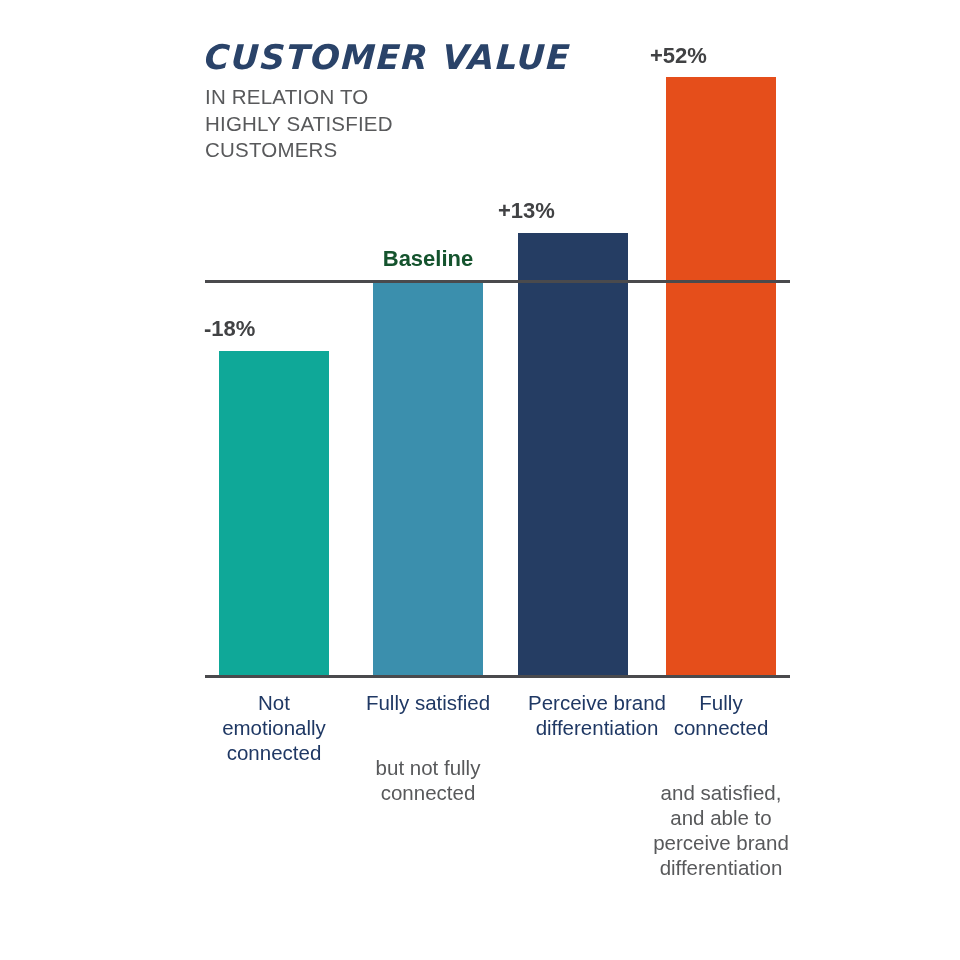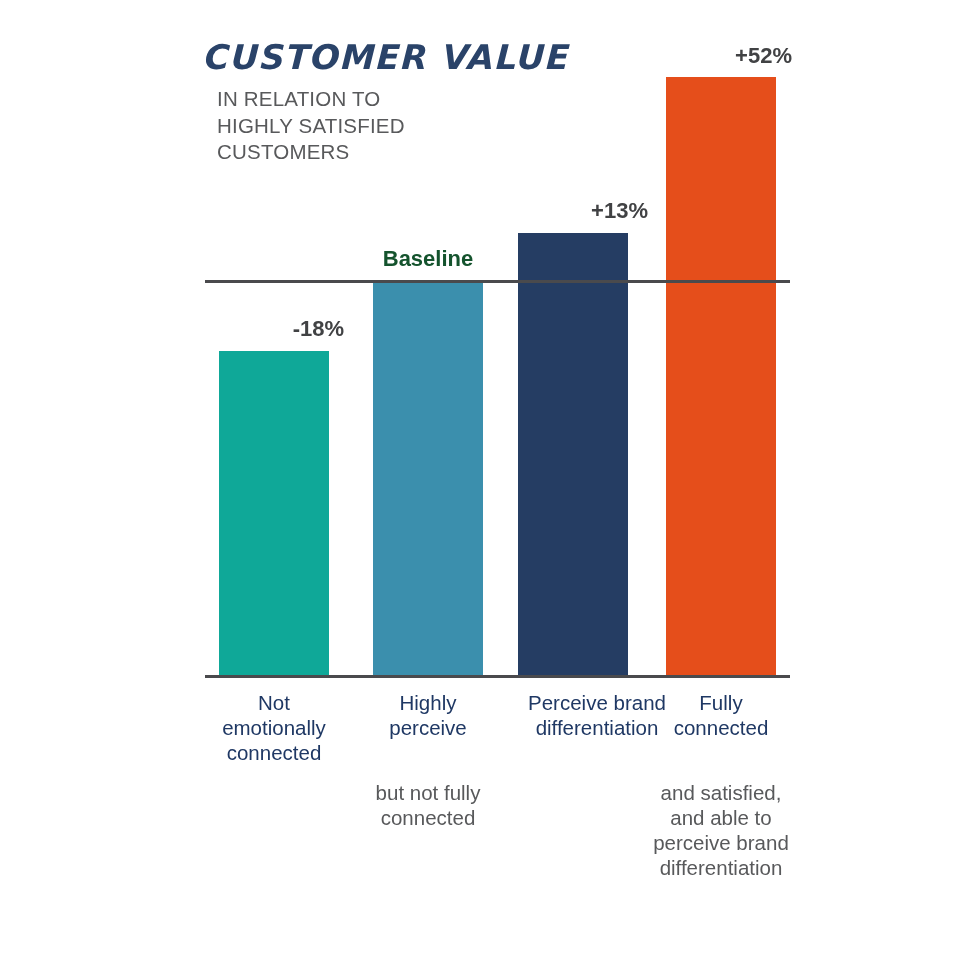--- a/index.html
+++ b/index.html
@@ -43,21 +43,21 @@
     transform-origin: left center;
     white-space: nowrap;
   }
   .chart-subtitle {
     font-family: "Liberation Sans", sans-serif;
     font-size: 20.5px;
     font-weight: normal;
     color: #58595b;
     line-height: 1.30;
     letter-spacing: 0.2px;
-    margin: 12px;
+    margin: 0;
     max-width: 230px;
   }
 
   
   .plot {
     position: absolute;
     left: 0;
     top: 0;
     width: 960px;
     height: 960px;
@@ -87,21 +87,21 @@
     text-align: center;
     white-space: nowrap;
   }
 
   .value-label {
     position: absolute;
     font-family: "Liberation Sans", sans-serif;
     font-weight: bold;
     font-size: 22px;
     color: #414244;
-    text-align: right;
+    text-align: left;
     white-space: nowrap;
   }
 
   
   .cat-label {
     position: absolute;
     top: 690px;
     text-align: center;
     font-family: "Liberation Sans", sans-serif;
     font-size: 20.5px;
@@ -143,21 +143,21 @@
     <div class="value-label" id="val-0" style="left: 204px; width: 140px; top: 316px;">-18%</div>
     <div class="baseline-label" id="val-1" style="left: 358px; width: 140px; top: 246px;">Baseline</div>
     <div class="value-label" id="val-2" style="left: 498px; width: 150px; top: 198px;">+13%</div>
     <div class="value-label" id="val-3" style="left: 650px; width: 142px; top: 43px;">+52%</div>
 
     <div class="cat-label" id="cat-0" style="left: 204px; width: 140px;">
       <span class="cat-strong">Not emotionally connected</span>
       <span class="cat-rest"></span>
     </div>
     <div class="cat-label" id="cat-1" style="left: 358px; width: 140px;">
-      <span class="cat-strong">Highly perceive</span>
+      <span class="cat-strong">Fully satisfied</span>
       <span class="cat-rest">but not fully connected</span>
     </div>
     <div class="cat-label" id="cat-2" style="left: 522px; width: 150px;">
       <span class="cat-strong">Perceive brand differentiation</span>
     </div>
     <div class="cat-label" id="cat-3" style="left: 650px; width: 142px;">
       <span class="cat-strong">Fully connected</span>
       <span class="cat-rest">and satisfied, and able to perceive brand differentiation</span>
     </div>
 

